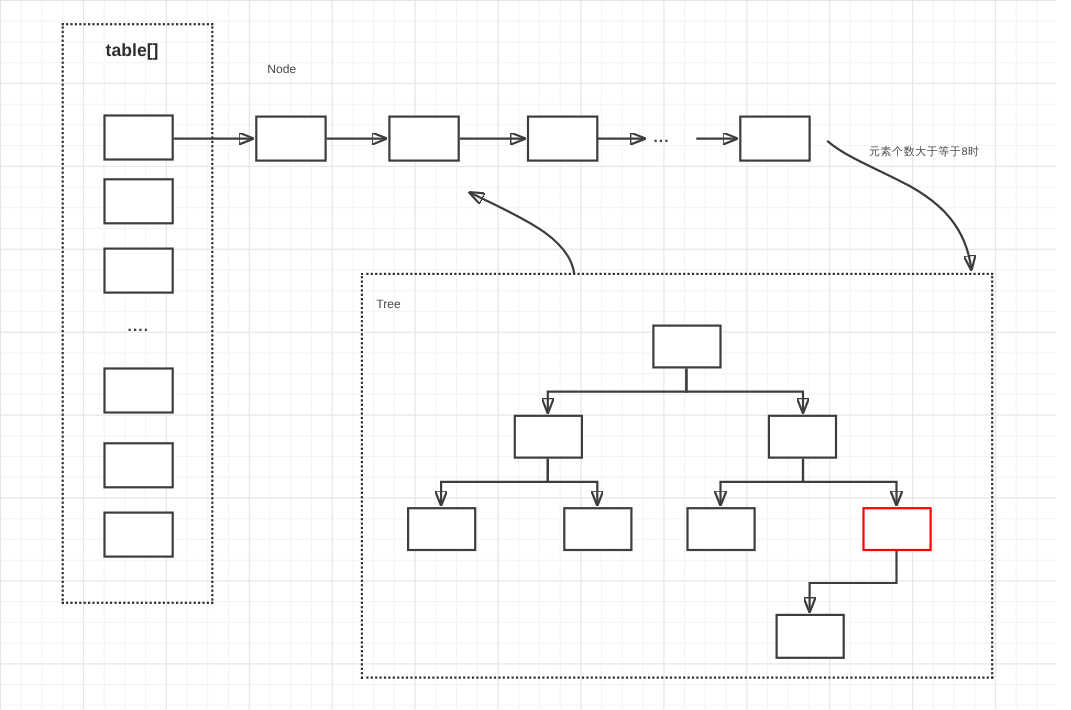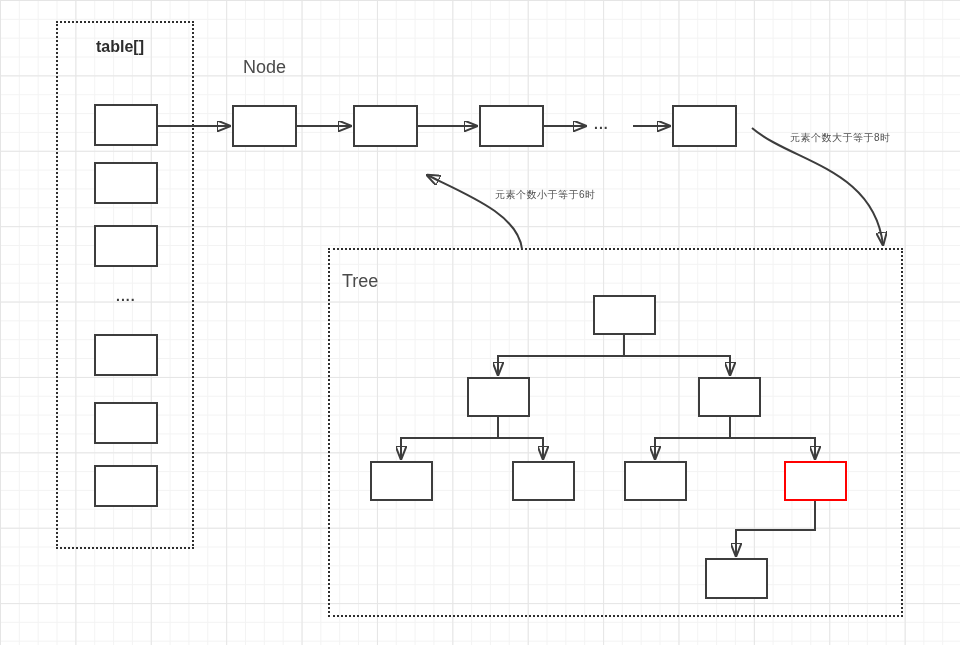--- a/index.html
+++ b/index.html
@@ -27,21 +27,21 @@
     width:64px;height:42px;
     border:2px solid #3d3d3d;
     background:#ffffff;
     box-sizing:border-box;
   }
   .tree-box{width:63px;height:40px;}
   .box.red{border-color:#ff0000;}
   .label{
     position:absolute;
     color:#4a4a4a;
-    font-size:18px;
+    font-size:11px;
     white-space:nowrap;
   }
   .label.bold{font-weight:bold;color:#2d2d2d;font-size:16px;}
   .ellipsis{
     position:absolute;
     color:#3d3d3d;
     font-weight:bold;
     font-size:14px;
     letter-spacing:1px;
     white-space:nowrap;
@@ -93,21 +93,20 @@
   <div class="box tree-box" style="left:593px;top:295px;"></div>
   <div class="box tree-box" style="left:467px;top:377px;"></div>
   <div class="box tree-box" style="left:698px;top:377px;"></div>
   <div class="box tree-box" style="left:370px;top:461px;"></div>
   <div class="box tree-box" style="left:512px;top:461px;"></div>
   <div class="box tree-box" style="left:624px;top:461px;"></div>
   <div class="box tree-box red" style="left:784px;top:461px;"></div>
   <div class="box tree-box" style="left:705px;top:558px;height:41px;"></div>
 
   <div class="annotation" style="left:790px;top:131px;">元素个数大于等于8时</div>
-  <div class="annotation" style="left:495px;top:188px;">元素个数小于等于6时</div>
 
   <svg class="connectors" width="974" height="645" viewBox="0 0 974 645">
     <defs>
       <marker id="arrow" markerUnits="userSpaceOnUse" markerWidth="14" markerHeight="11" refX="13" refY="5.5" orient="auto">
         <path d="M0,0 L14,5.5 L0,11 Z" fill="#3d3d3d" stroke="none"></path>
       </marker>
     </defs>
 
     <path d="M158 126 H230" marker-end="url(#arrow)"></path>
     <path d="M297 126 H351" marker-end="url(#arrow)"></path>

